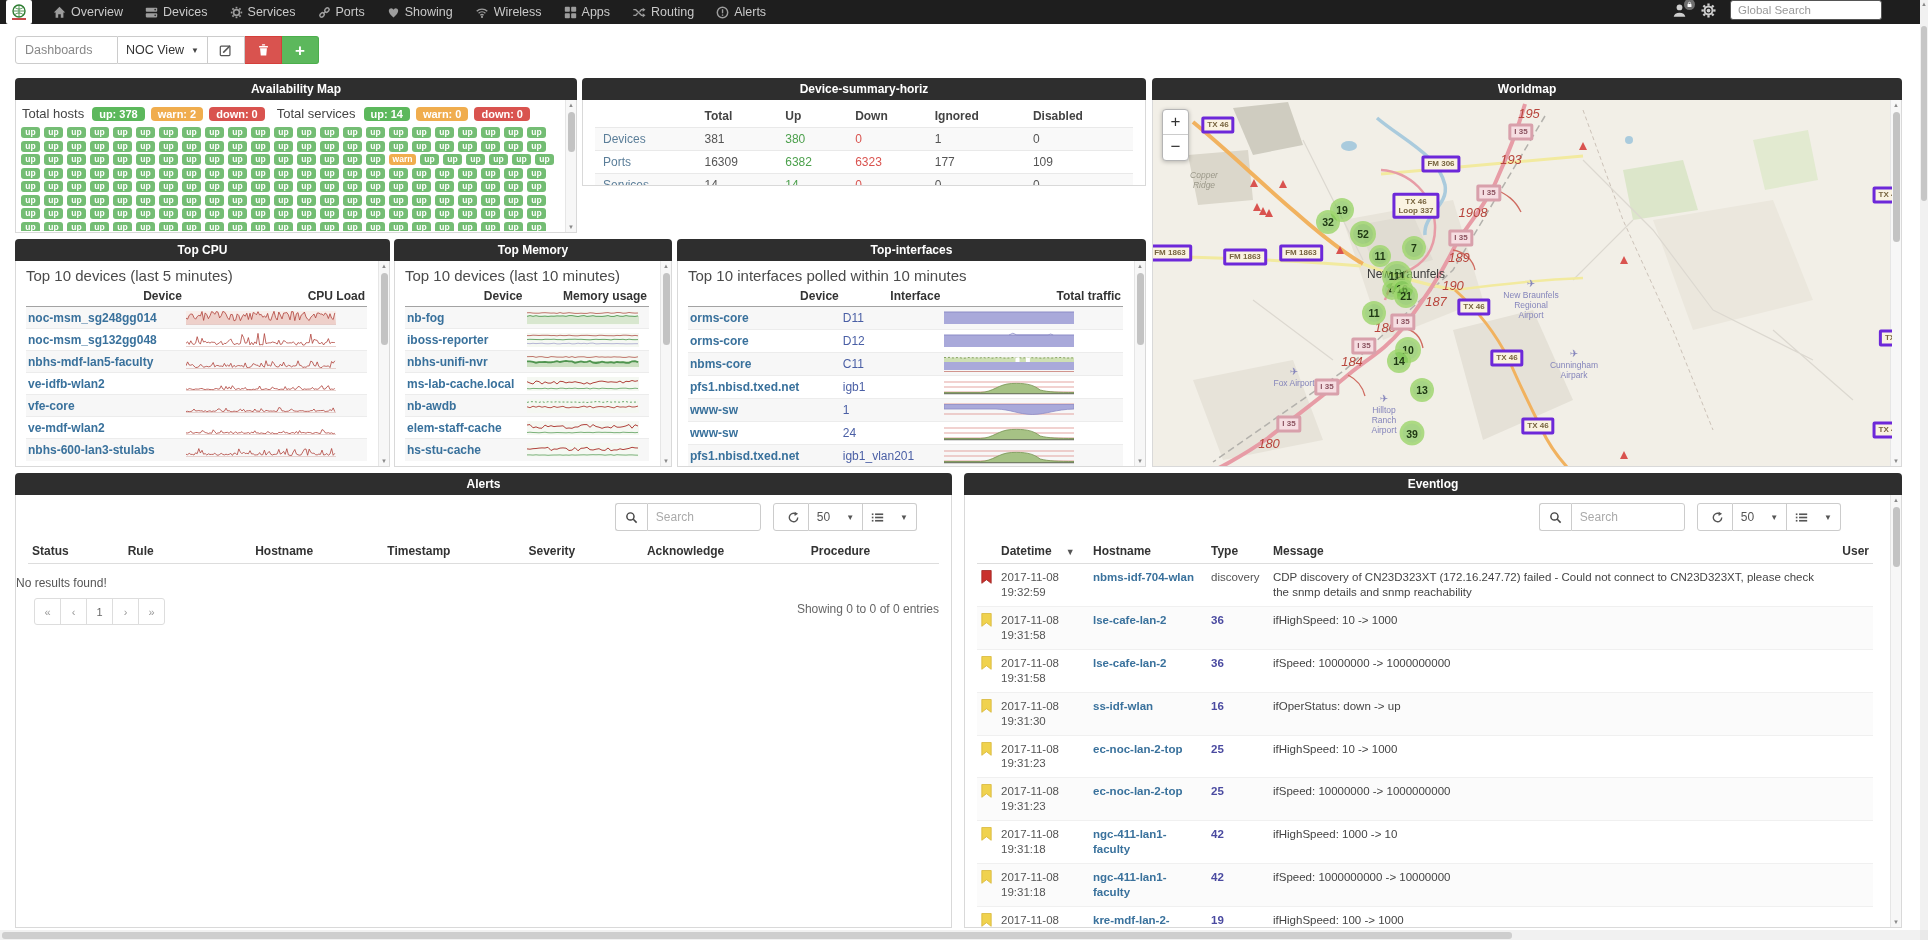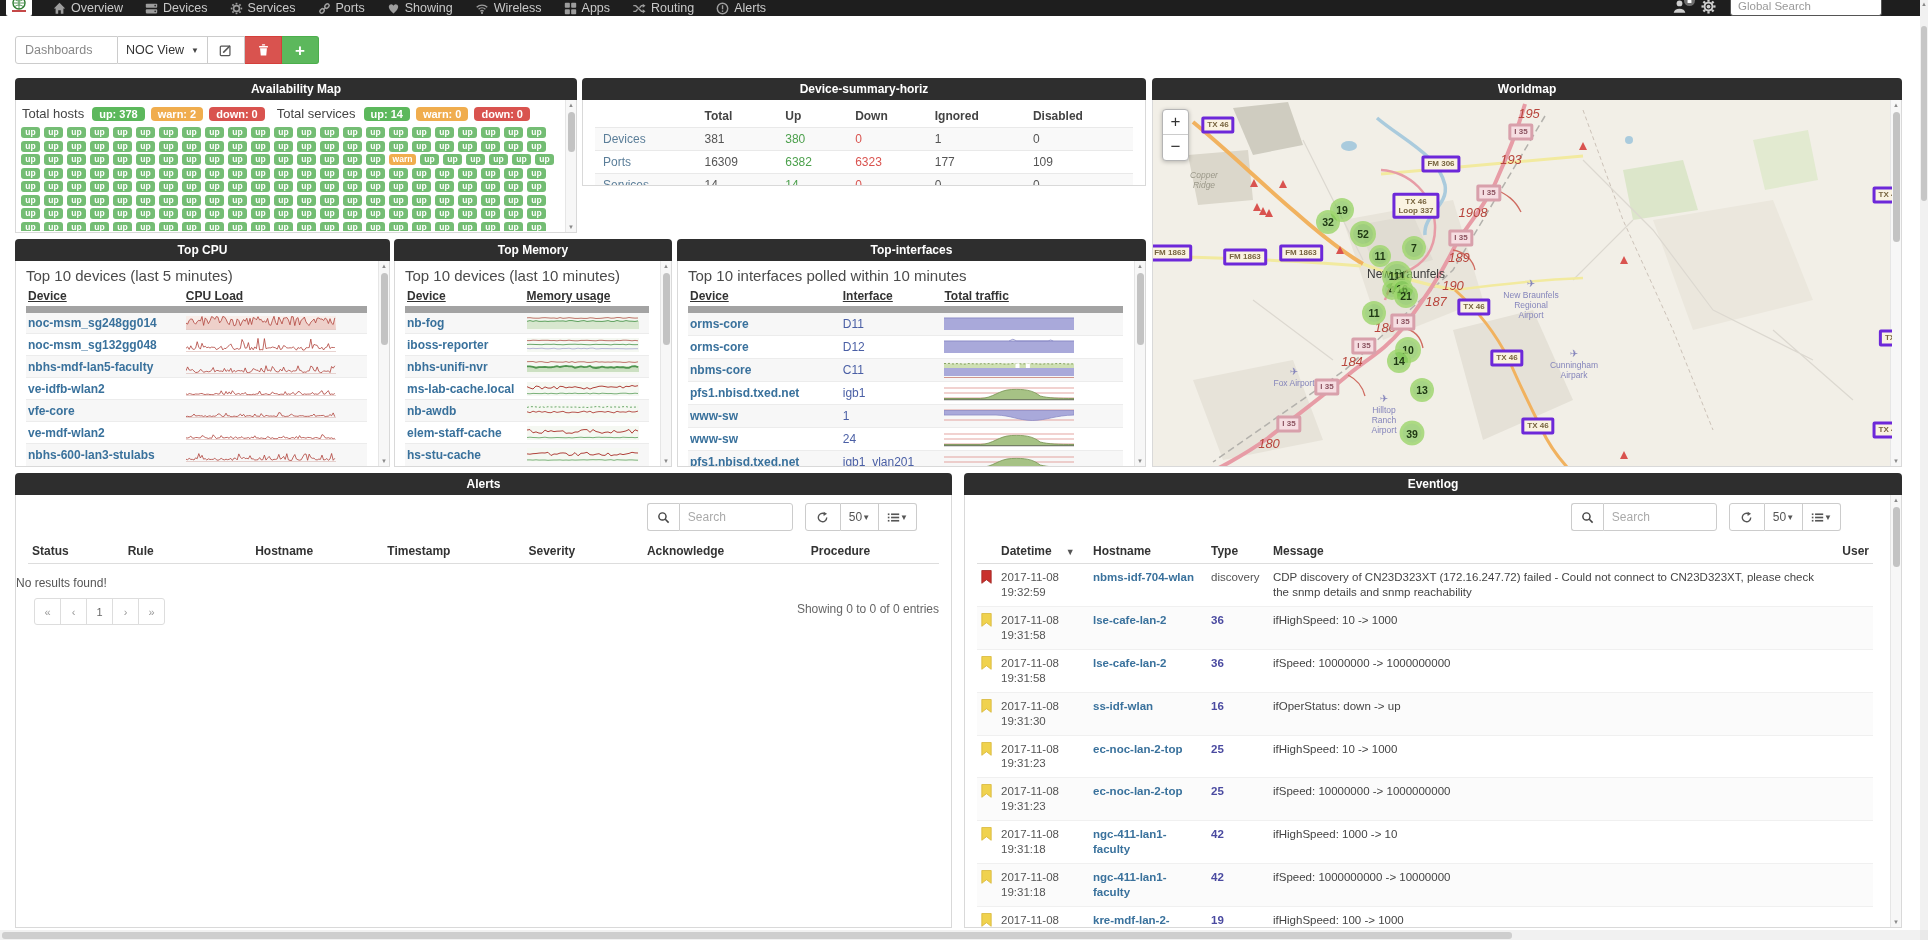--- a/index.html
+++ b/index.html
@@ -1,20 +1,20 @@
 <!DOCTYPE html>
 <html><head>
 <meta charset="utf-8">
 <style>
   * { box-sizing: border-box; margin: 0; padding: 0; }
   html,body { width:1928px; height:940px; overflow:hidden; background:#fff;
     font-family:"Liberation Sans","DejaVu Sans",sans-serif; }
 
   
-  .navbar{position:absolute;left:0;top:0;width:1928px;height:16px;background:#1e1e1e;display:flex;align-items:flex-end;z-index:5;}
+  .navbar{position:absolute;left:0;top:0;width:1928px;height:24px;background:#1e1e1e;display:flex;align-items:flex-start;z-index:5;}
   .brand{width:26px;height:24px;background:#fff;border-radius:2px;margin:0 10px 0 6px;display:flex;align-items:center;justify-content:center;}
   .nav-menu{display:flex;align-items:center;height:100%;}
   .nav-item{display:flex;align-items:center;gap:5px;padding:0 11px;height:100%;color:#c9c9c9;font-size:12.5px;cursor:pointer;}
   .nav-ico{display:flex;align-items:center;color:#9d9d9d;}
   .nav-right{margin-left:auto;display:flex;align-items:center;gap:14px;padding-right:46px;}
   .user-wrap{position:relative;color:#cfcfcf;display:flex;}
   .user-badge{position:absolute;top:-4px;right:-8px;width:11px;height:11px;border-radius:50%;background:#6f6f6f;display:flex;align-items:center;justify-content:center;}
   .gear-btn{color:#cfcfcf;display:flex;}
   .gsearch{width:152px;height:20px;border:1px solid #555;border-radius:3px;background:#fff;font-size:11.5px;padding:0 7px;color:#333;}
   .gsearch::placeholder{color:#999;}
@@ -63,35 +63,35 @@
   .dsum-table th,.dsum-table td{padding:4px 8px;text-align:left;}
   .dsum-table thead th{font-weight:bold;color:#444;}
   .dsum-table tbody tr{border-top:1px solid #e9e9e9;}
   .dsum-table tbody tr:nth-child(odd){background:#f9f9f9;}
   .c-up{color:#4ca04c;} .c-down{color:#d9534f;}
   .dsum-label{color:#5b7e99;cursor:pointer;}
 
   
   .top-head{font-size:15px;color:#4a4a4a;padding:6px 10px 2px;}
   .top-table{width:calc(100% - 32px);margin:0 10px;border-collapse:collapse;font-size:12px;}
-  .top-table th{font-weight:bold;color:#333;text-align:left;padding:3px 2px;border-bottom:7px solid #a3a3a3;text-decoration:underline;}
+  .top-table th{font-weight:bold;color:#333;text-align:right;padding:3px 2px;border-bottom:1px solid #a3a3a3;}
   .top-table td{padding:2px;border-top:1px solid #ececec;height:22px;}
   .top-table tbody tr:nth-child(odd){background:#f7f7f7;}
   .dev-link{color:#39719c;font-weight:bold;font-size:12px;cursor:pointer;}
   .ifc-link{color:#4a5fa5;font-size:12px;cursor:pointer;}
   .spark-cell{line-height:0;}
 
   
   .tbl-toolbar{display:flex;justify-content:flex-end;align-items:center;gap:12px;padding:8px 34px 6px 10px;}
   .search-group{display:flex;height:28px;}
   .sg-addon{width:32px;border:1px solid #ccc;border-right:none;border-radius:3px 0 0 3px;background:#fff;display:flex;align-items:center;justify-content:center;color:#444;}
   .sg-input{width:114px;height:28px;border:1px solid #ccc;border-radius:0 3px 3px 0;font-size:12px;padding:0 8px;color:#333;}
   .sg-input::placeholder{color:#aaa;}
   .btn-group{display:flex;height:28px;}
-  .bg-btn{min-width:36px;padding:0 8px;border:1px solid #ccc;border-left:none;background:#fff;color:#555;display:flex;align-items:center;justify-content:center;gap:0;font-size:12px;cursor:pointer;}
+  .bg-btn{min-width:36px;padding:0 8px;border:1px solid #ccc;border-left:none;background:#fff;color:#555;display:flex;align-items:center;justify-content:flex-end;gap:16px;font-size:12px;cursor:pointer;}
   .bg-btn:first-child{border-left:1px solid #ccc;border-radius:3px 0 0 3px;}
   .bg-btn:last-child{border-radius:0 3px 3px 0;}
   .car{font-size:8px;color:#555;}
 
   
   .alerts-table{width:calc(100% - 24px);margin:2px 12px;border-collapse:collapse;font-size:12px;color:#444;table-layout:fixed;}
   .alerts-table th{font-weight:bold;text-align:left;padding:5px 4px;border-bottom:1px solid #ddd;color:#333;}
   .alerts-empty{font-size:12px;color:#555;padding:10px 0 4px;}
   .alerts-foot{display:flex;justify-content:space-between;align-items:flex-start;padding:4px 12px 0 18px;}
   .pager{display:flex;}

